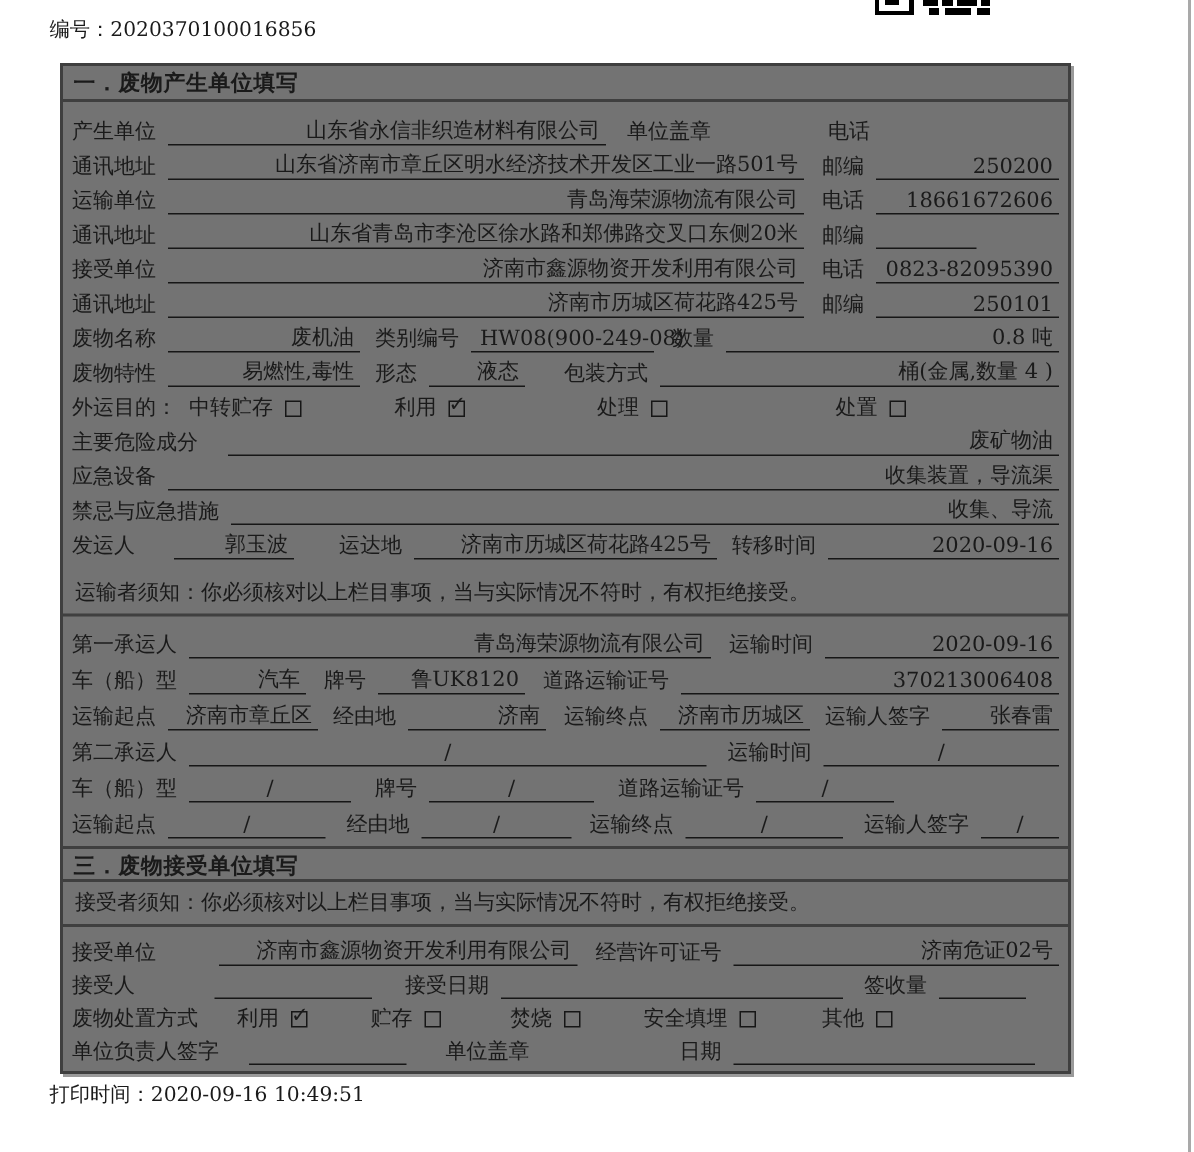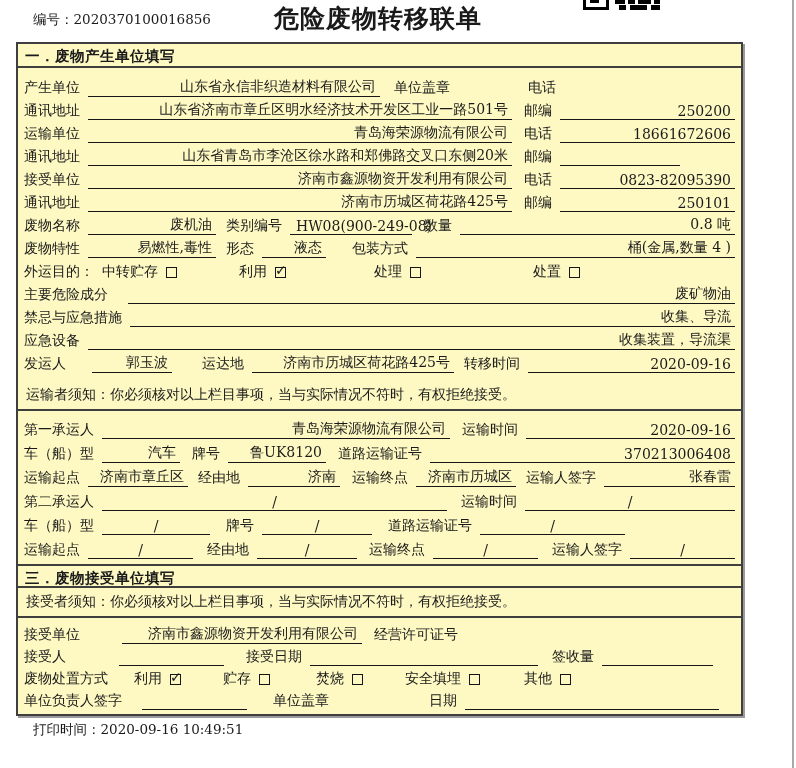--- a/index.html
+++ b/index.html
@@ -6,22 +6,22 @@
   html,body { width:796px; height:768px; background:#ffffff; overflow:hidden; }
   body { position:relative; font-family:"DejaVu Serif","Liberation Serif",serif;
          color:#1a1a1a; font-size:14px; }
   .doc-header { position:relative; height:42px; }
   .doc-no { position:absolute; left:33px; top:11px; font-size:13.5px; white-space:nowrap; }
   .doc-title { position:absolute; left:0; right:40px; top:2px; text-align:center;
                font-size:25px; font-weight:bold; letter-spacing:1px; }
   .qr { position:absolute; left:583px; top:0; }
   .page-edge { position:absolute; right:2px; top:0; width:2px; height:768px; background:#a9a9a9; }
 
-  .form-box { margin-left:16px; width:727px; border:2px solid #3f3f3f;
-              box-shadow:2px 2px 0 #9a9a9a; background:#fef9c3; }
+  .form-box { margin-left:40px; width:674px; border:2px solid #3f3f3f;
+              box-shadow:2px 2px 0 #9a9a9a; background:#737373; }
   .sec-head { height:24px; line-height:23px; border-bottom:2px solid #3f3f3f;
               padding:0 7px; font-weight:bold; font-size:14.5px; letter-spacing:0.5px; }
   .sec-head.mid { border-top:2px solid #3f3f3f; }
   .notice { height:30px; border-bottom:2px solid #3f3f3f; display:flex;
             align-items:center; padding:0 8px; }
   .sec-body { padding:6px 0 8px; }
   .sec-body.s2 { padding:4px 0 5px; }
   .sec-body.s3 { padding:4px 0 4px; }
   .row { display:flex; align-items:flex-end; height:23px; padding:0 6px; white-space:nowrap; }
   .s2 .row { height:24px; }
@@ -35,21 +35,20 @@
         margin:0 0 3px 8px; position:relative; }
   .cb.checked::after { content:"✓"; position:absolute; left:-1px; top:-6px; font-size:14px;
         font-weight:bold; font-family:"DejaVu Sans","Liberation Sans",sans-serif; }
   .print-time { margin:5px 0 0 33px; font-size:13.5px; }
 </style>
 </head>
 <body>
 
 <div class="doc-header">
   <div class="doc-no"><span>编号：</span><span>2020370100016856</span></div>
-  <div class="doc-title">危险废物转移联单</div>
   <svg class="qr" width="80" height="10" viewBox="0 0 80 10" shape-rendering="crispEdges" fill="#000">
     <rect x="0" y="0" width="3" height="10"></rect>
       <rect x="23" y="0" width="3" height="10"></rect>
     <rect x="0" y="7" width="26" height="3"></rect>
       <rect x="7" y="0" width="9" height="3"></rect>
     <rect x="32" y="0" width="10" height="4"></rect>
       <rect x="45" y="0" width="7" height="4"></rect>
     <rect x="55" y="0" width="13" height="4"></rect>
       <rect x="71" y="0" width="6" height="4"></rect>
     <rect x="36" y="5" width="7" height="5"></rect>
@@ -142,27 +141,27 @@
         <span class="cb"></span>
       </span>
     </div>
 
     <div class="row">
       <span class="lbl">主要危险成分</span>
       <span class="val fill" style="margin-left:12px">废矿物油</span>
     </div>
 
     <div class="row">
+      <span class="lbl">应急设备</span>
+      <span class="val fill">收集装置，导流渠</span>
+    </div>
+
+    <div class="row">
       <span class="lbl">禁忌与应急措施</span>
       <span class="val fill">收集、导流</span>
-    </div>
-
-    <div class="row">
-      <span class="lbl">应急设备</span>
-      <span class="val fill">收集装置，导流渠</span>
     </div>
 
     <div class="row">
       <span class="lbl" style="margin-right:26px">发运人</span>
       <span class="val" style="width:80px">郭玉波</span>
       <span class="lbl" style="margin-left:30px">运达地</span>
       <span class="val" style="width:202px">济南市历城区荷花路425号</span>
       <span class="lbl" style="margin-left:10px">转移时间</span>
       <span class="val fill">2020-09-16</span>
     </div>
@@ -227,20 +226,21 @@
   </div>
 
   <div class="sec-head mid">三．废物接受单位填写</div>
   <div class="notice">接受者须知：你必须核对以上栏目事项，当与实际情况不符时，有权拒绝接受。</div>
   <div class="sec-body s3">
 
     <div class="row">
       <span class="lbl">接受单位</span>
       <span class="val" style="width:240px;margin-left:34px">济南市鑫源物资开发利用有限公司</span>
       <span class="lbl" style="margin-left:12px">经营许可证号</span>
+      <span class="val" style="width:218px">济南危证02号</span>
     </div>
 
     <div class="row">
       <span class="lbl">接受人</span>
       <span class="val" style="width:105px;margin-left:45px"></span>
       <span class="lbl" style="margin-left:22px">接受日期</span>
       <span class="val" style="width:228px"></span>
       <span class="lbl" style="margin-left:14px">签收量</span>
       <span class="val fill" style="margin-right:22px"></span>
     </div>

